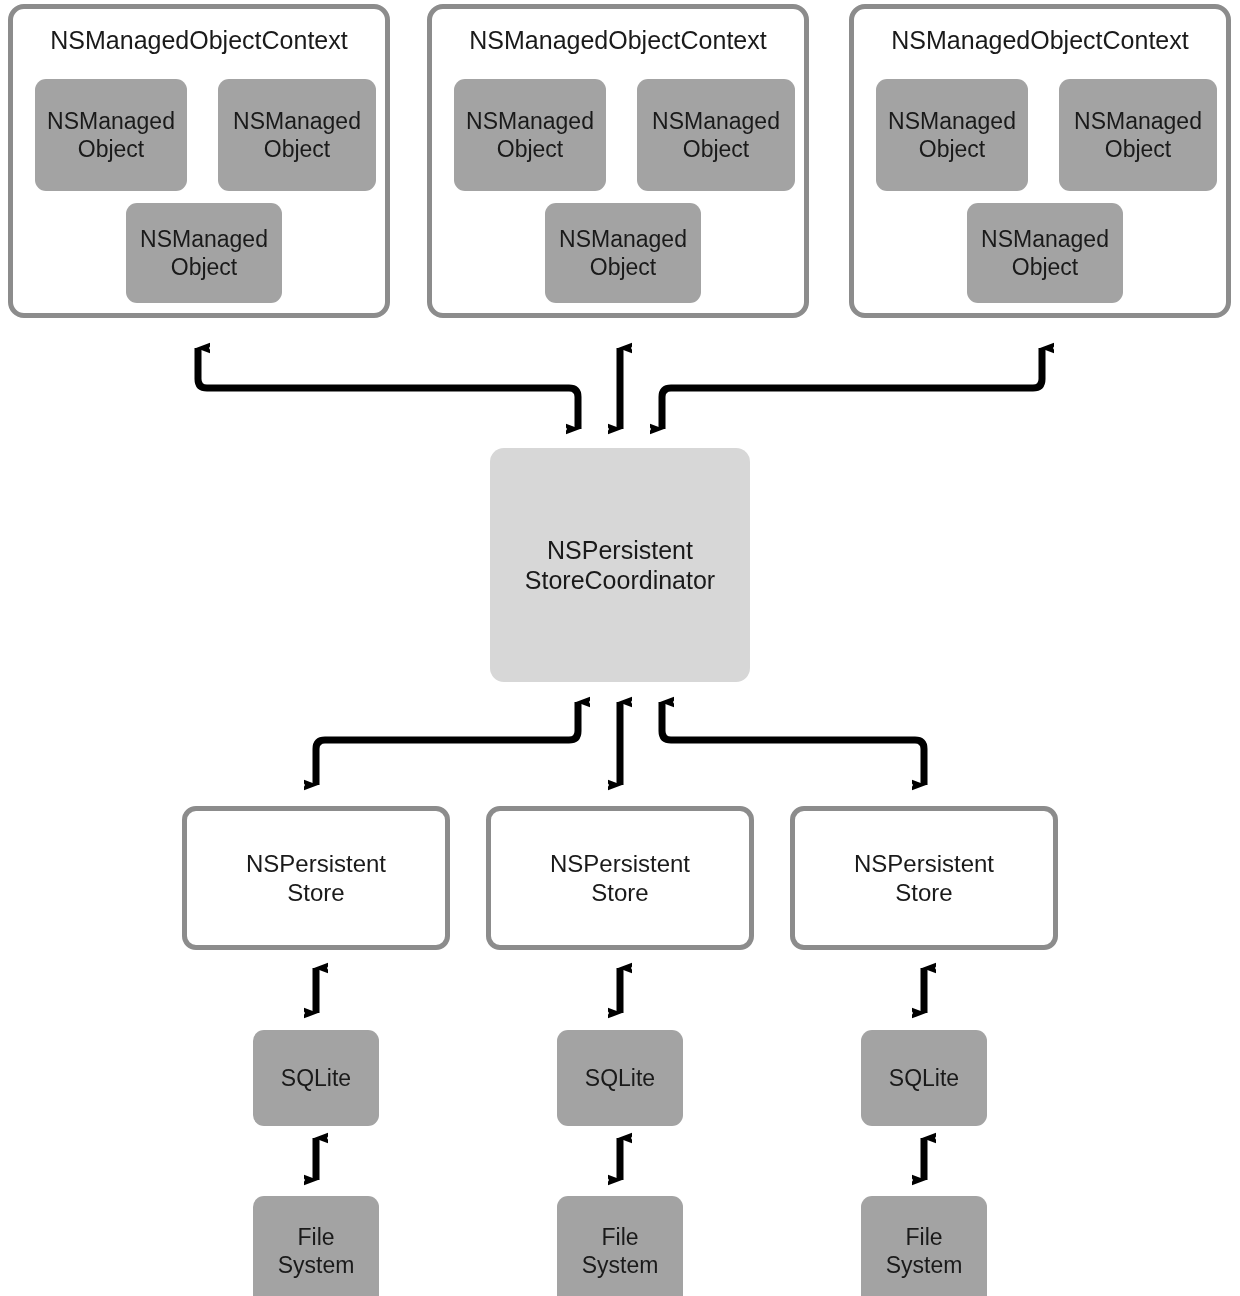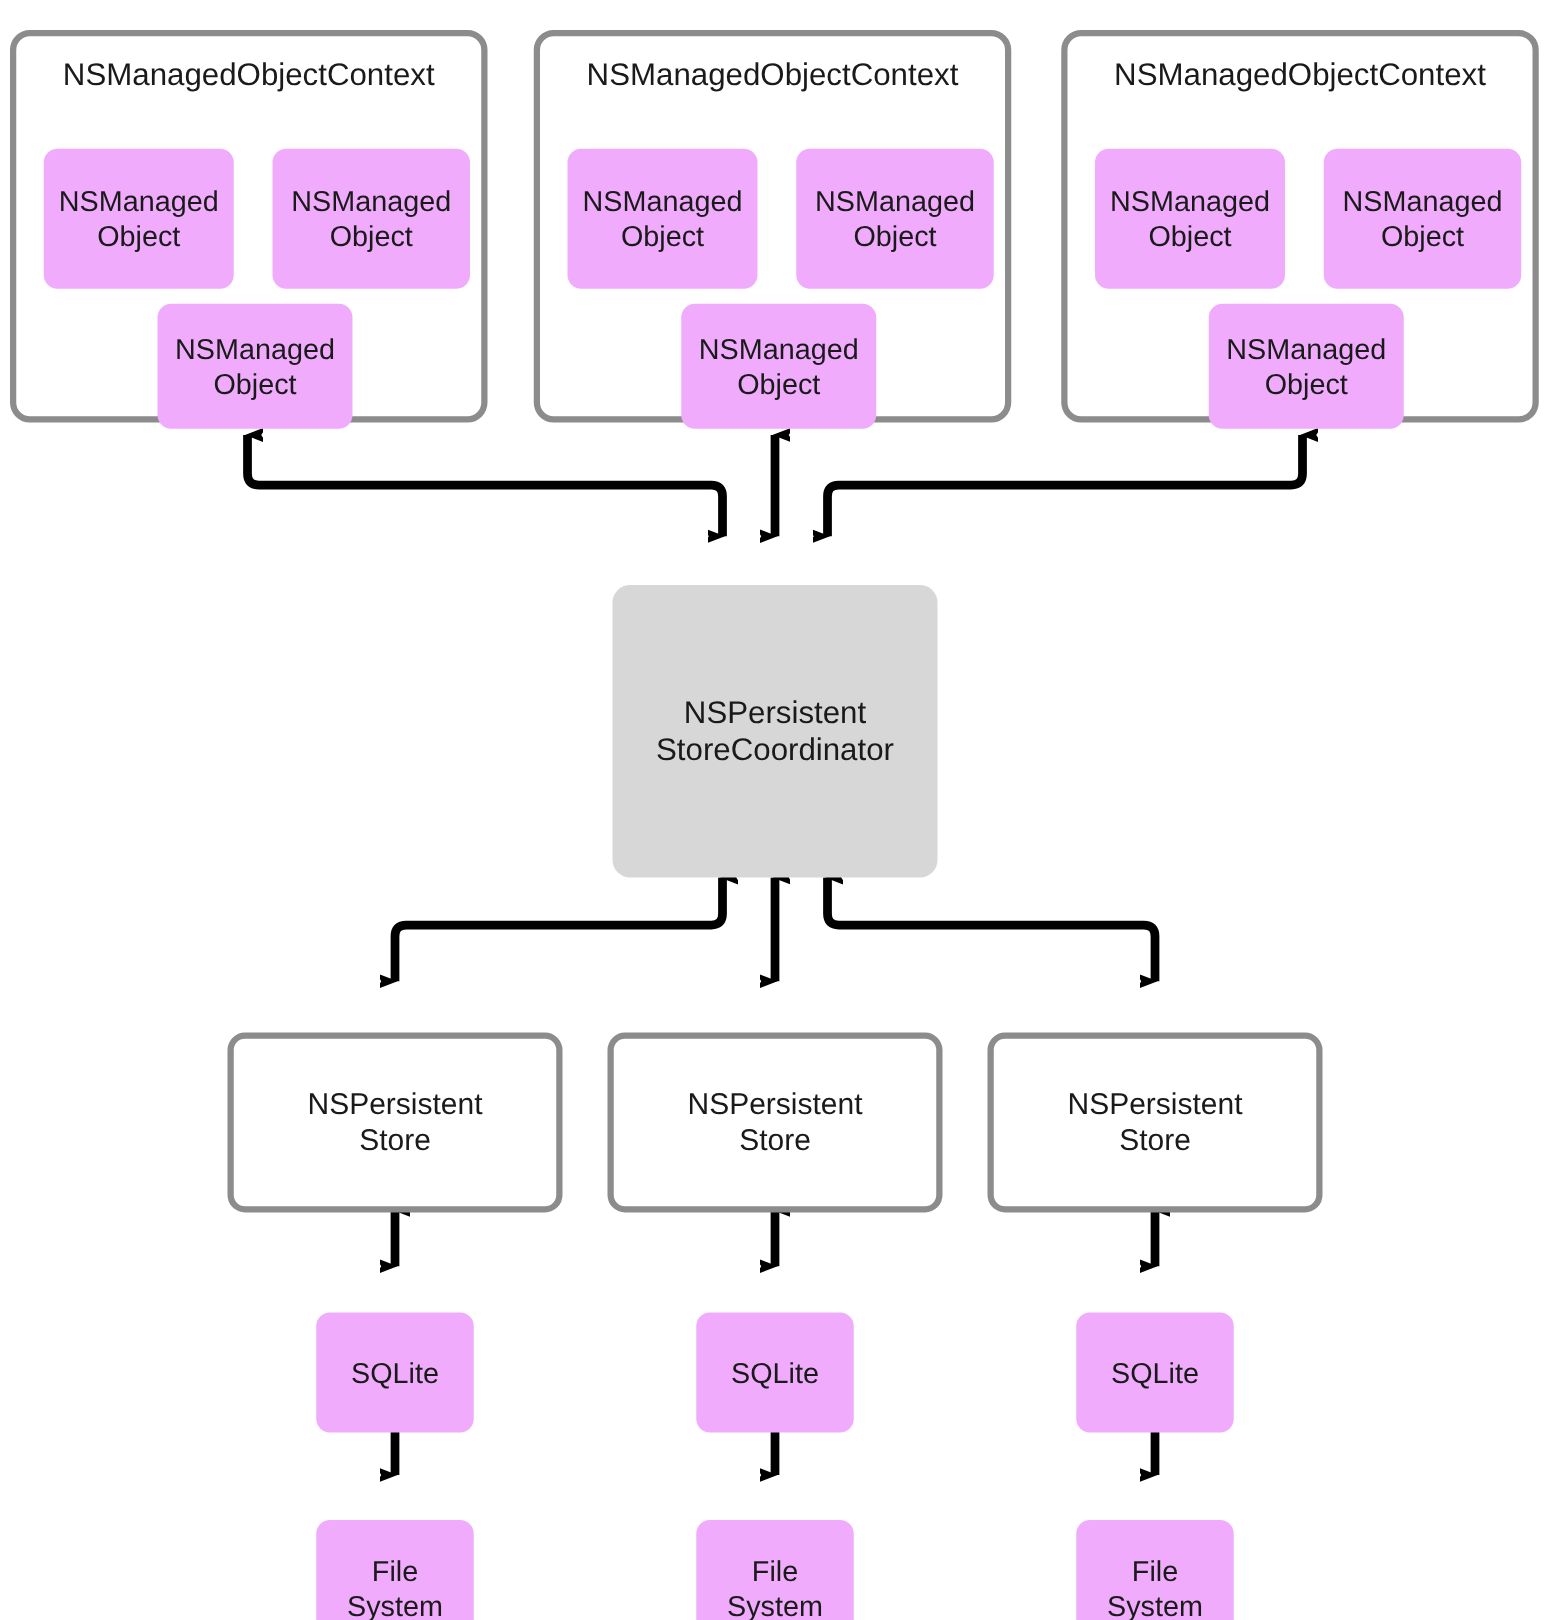--- a/index.html
+++ b/index.html
@@ -27,41 +27,40 @@
     pointer-events: none;
   }
   .node {
     position: absolute;
     box-sizing: border-box;
     display: flex;
     align-items: center;
     justify-content: center;
     text-align: center;
     line-height: 1.22;
-    margin-top: 20px;
   }
   
   .context-box {
     border: 5px solid #8c8c8c;
     border-radius: 16px;
     background: #ffffff;
     display: block;
   }
   .context-title {
     position: absolute;
     left: 0;
     right: 0;
     top: 16px;
     text-align: center;
     font-size: 25px;
     color: #1a1a1a;
   }
   
   .gray-box {
-    background: #f0abfc;
+    background: #a3a3a3;
     border-radius: 11px;
     font-size: 23px;
     color: #1a1a1a;
   }
   
   .outline-box {
     background: #ffffff;
     border: 5px solid #8c8c8c;
     border-radius: 14px;
     font-size: 24px;

